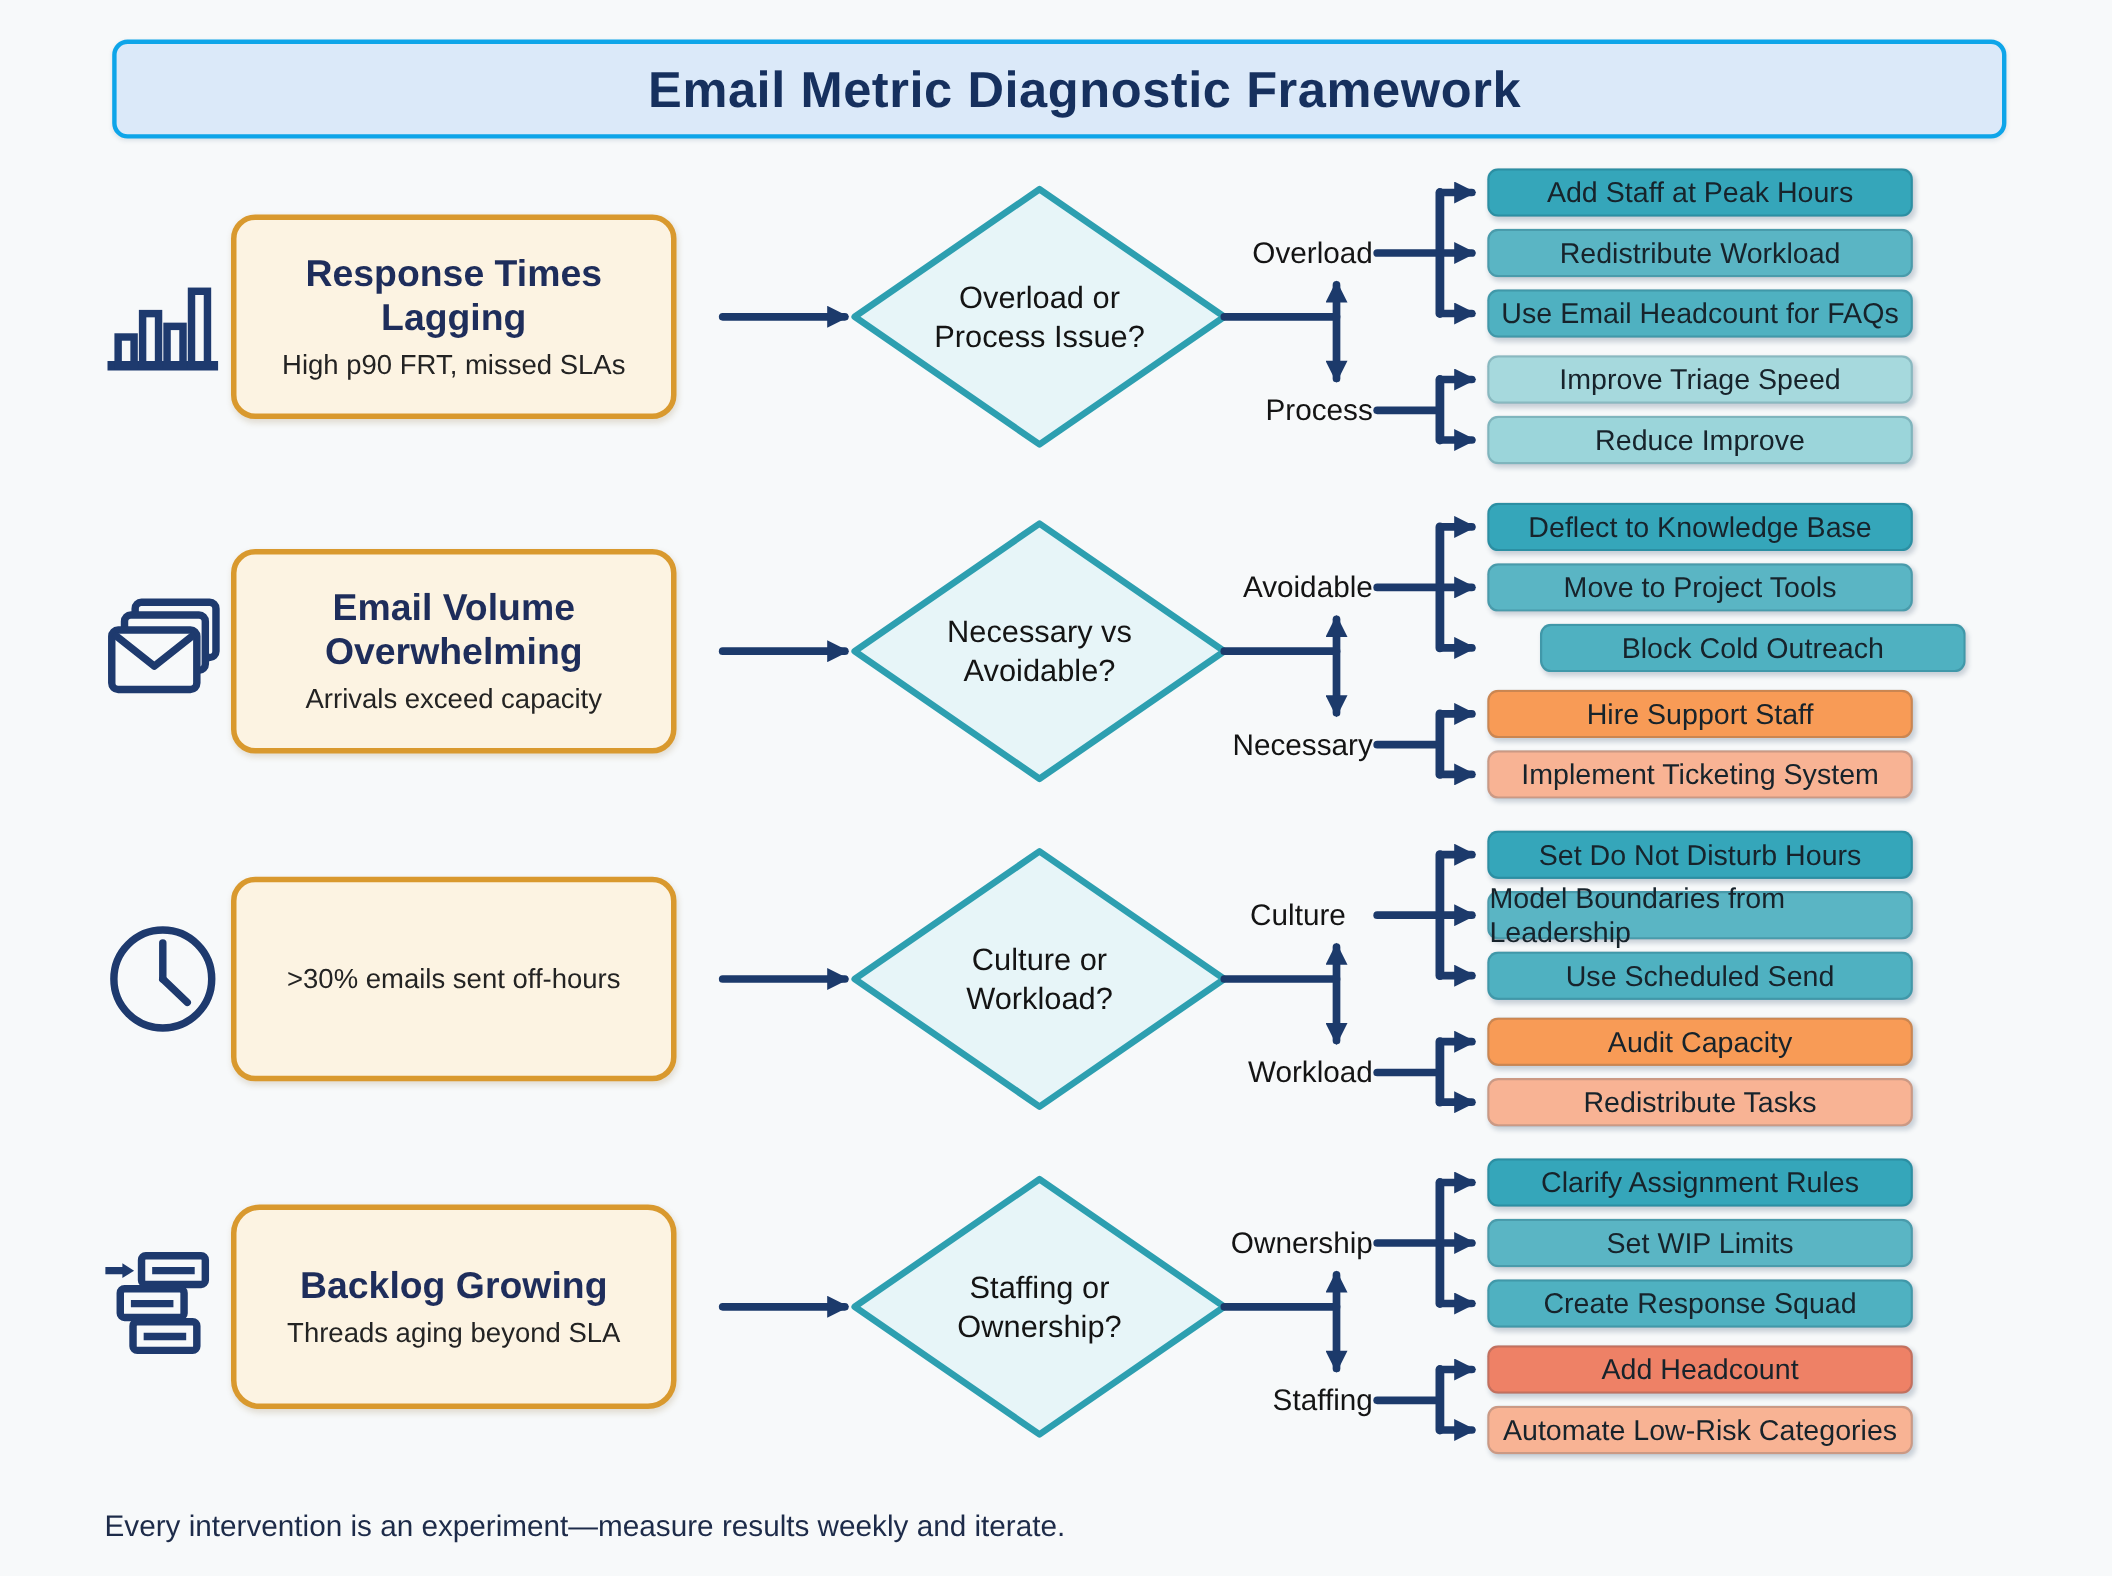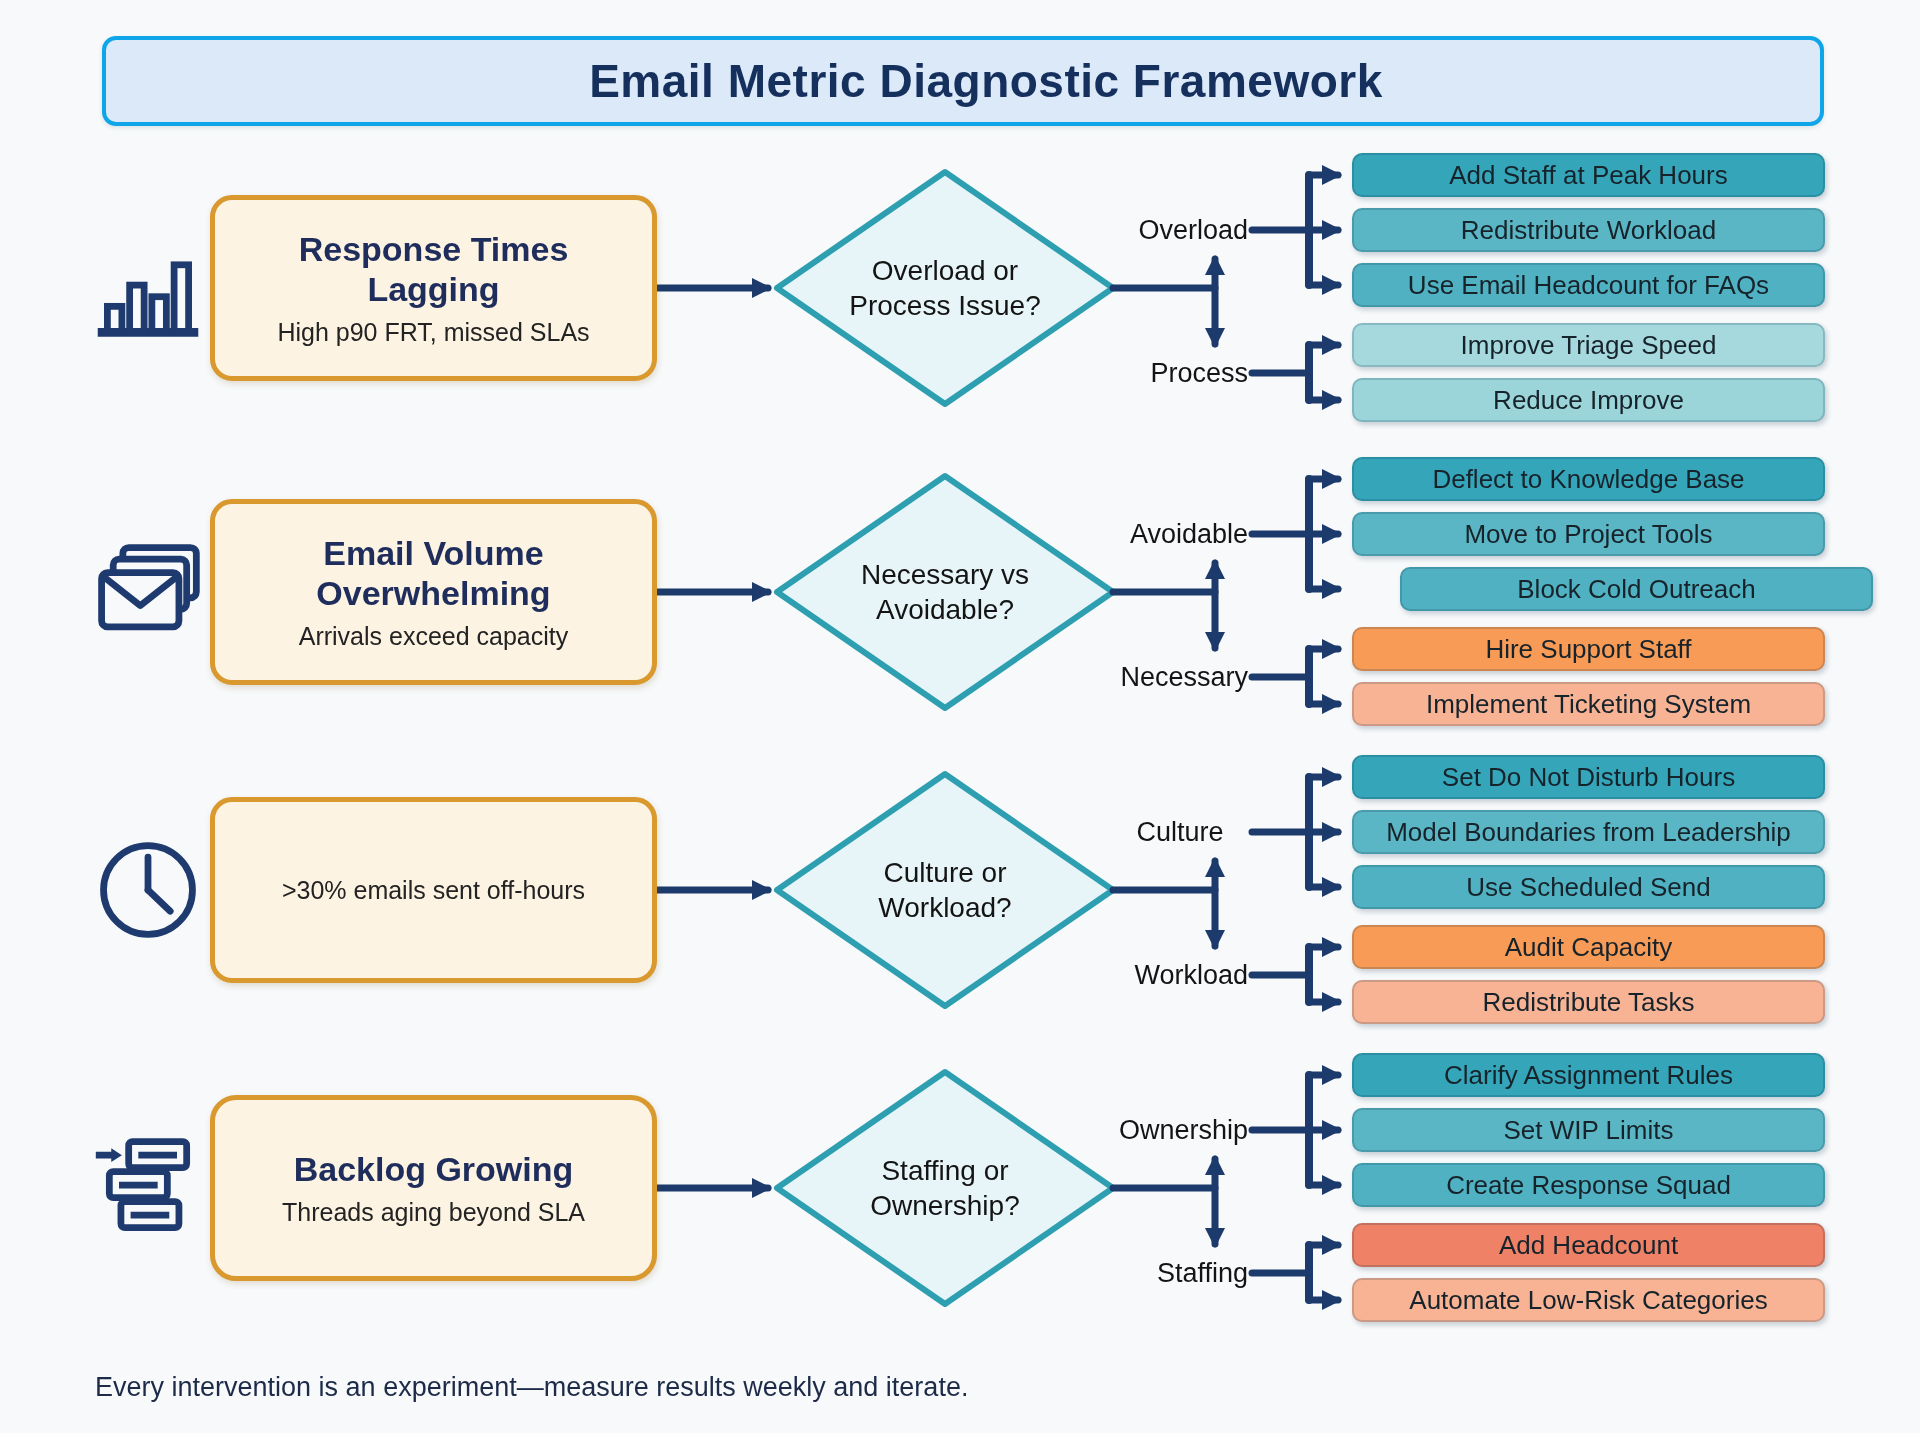--- a/index.html
+++ b/index.html
@@ -14,39 +14,39 @@
     box-sizing:border-box;
     padding-left:46px;
   }
   .banner h1{
     margin:0;font-size:46px;font-weight:700;color:#16305e;letter-spacing:.5px;
   }
   #connectors{position:absolute;left:0;top:0;z-index:1;}
   .node{position:absolute;z-index:2;box-sizing:border-box;}
   .icon-wrap{width:124px;height:124px;display:flex;align-items:center;justify-content:center;}
   .problem{
-    width:447px;height:186px;background:#fcf3e2;border:5px solid #d9992e;border-radius:22px;
+    width:405px;height:186px;background:#fcf3e2;border:5px solid #d9992e;border-radius:22px;
     display:flex;flex-direction:column;align-items:center;justify-content:center;gap:8px;
     box-shadow:1px 3px 6px rgba(120,90,30,.18);
   }
   .problem .ptitle{
     font-size:34px;font-weight:700;color:#1e2d5b;text-align:center;line-height:1.18;white-space:pre-line;
   }
   .problem .psub{
     font-size:25px;color:#232323;text-align:center;line-height:1.2;
   }
   .diamond-text{
     width:300px;display:flex;align-items:center;justify-content:center;text-align:center;
     font-size:28px;color:#141414;line-height:1.25;white-space:pre-line;
   }
   .branch-label{
     width:232px;text-align:right;font-size:27px;color:#141414;line-height:34px;height:34px;
   }
   .action{
-    width:473px;height:44px;border-radius:10px;
+    width:387px;height:44px;border-radius:10px;
     display:flex;align-items:center;justify-content:center;
     font-size:26px;font-weight:500;color:#17232b;
     border:2px solid rgba(0,40,60,.18);
     box-shadow:2px 3px 5px rgba(30,60,90,.22);
   }
   .footer{
     position:absolute;left:95px;top:1372px;z-index:2;
     font-size:27px;color:#1d2b49;
   }
 </style>

